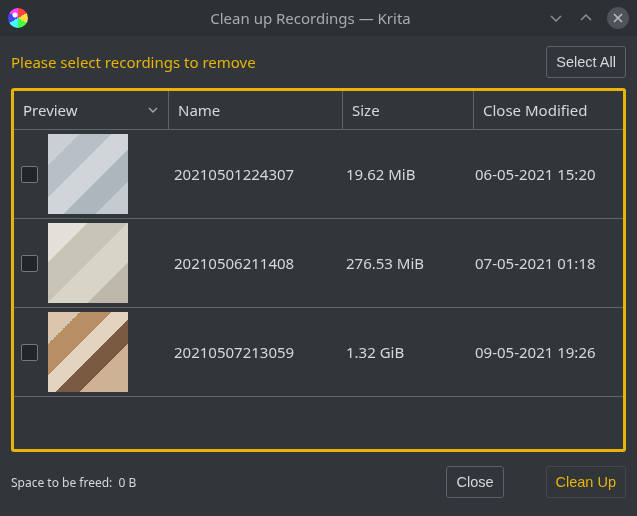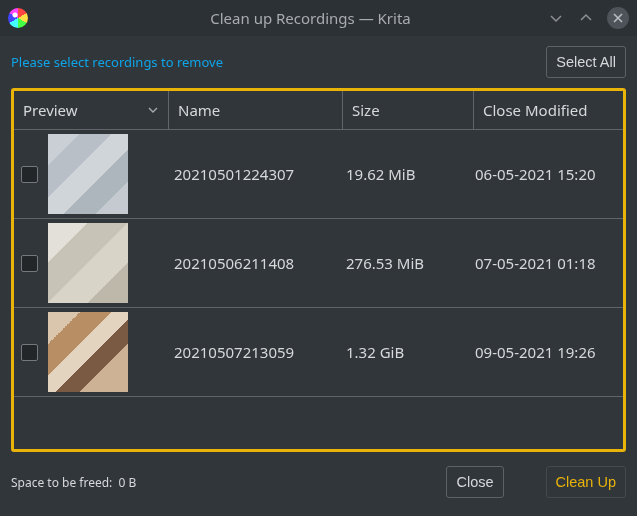--- a/index.html
+++ b/index.html
@@ -61,22 +61,22 @@
   }
   .content {
     padding: 10px 11px 0 11px;
   }
   .top-row {
     display: flex;
     align-items: center;
     margin-bottom: 10px;
   }
   .instruction {
-    font-size: 13px;
-    color: #0ea5e9;
+    font-size: 15px;
+    color: #eab308;
   }
   .btn {
     background: #31363b;
     border: 1px solid #5c6267;
     color: #d7d8d9;
     padding: 7px 9px;
     font-size: 14.5px;
     border-radius: 3px;
     cursor: default;
   }

